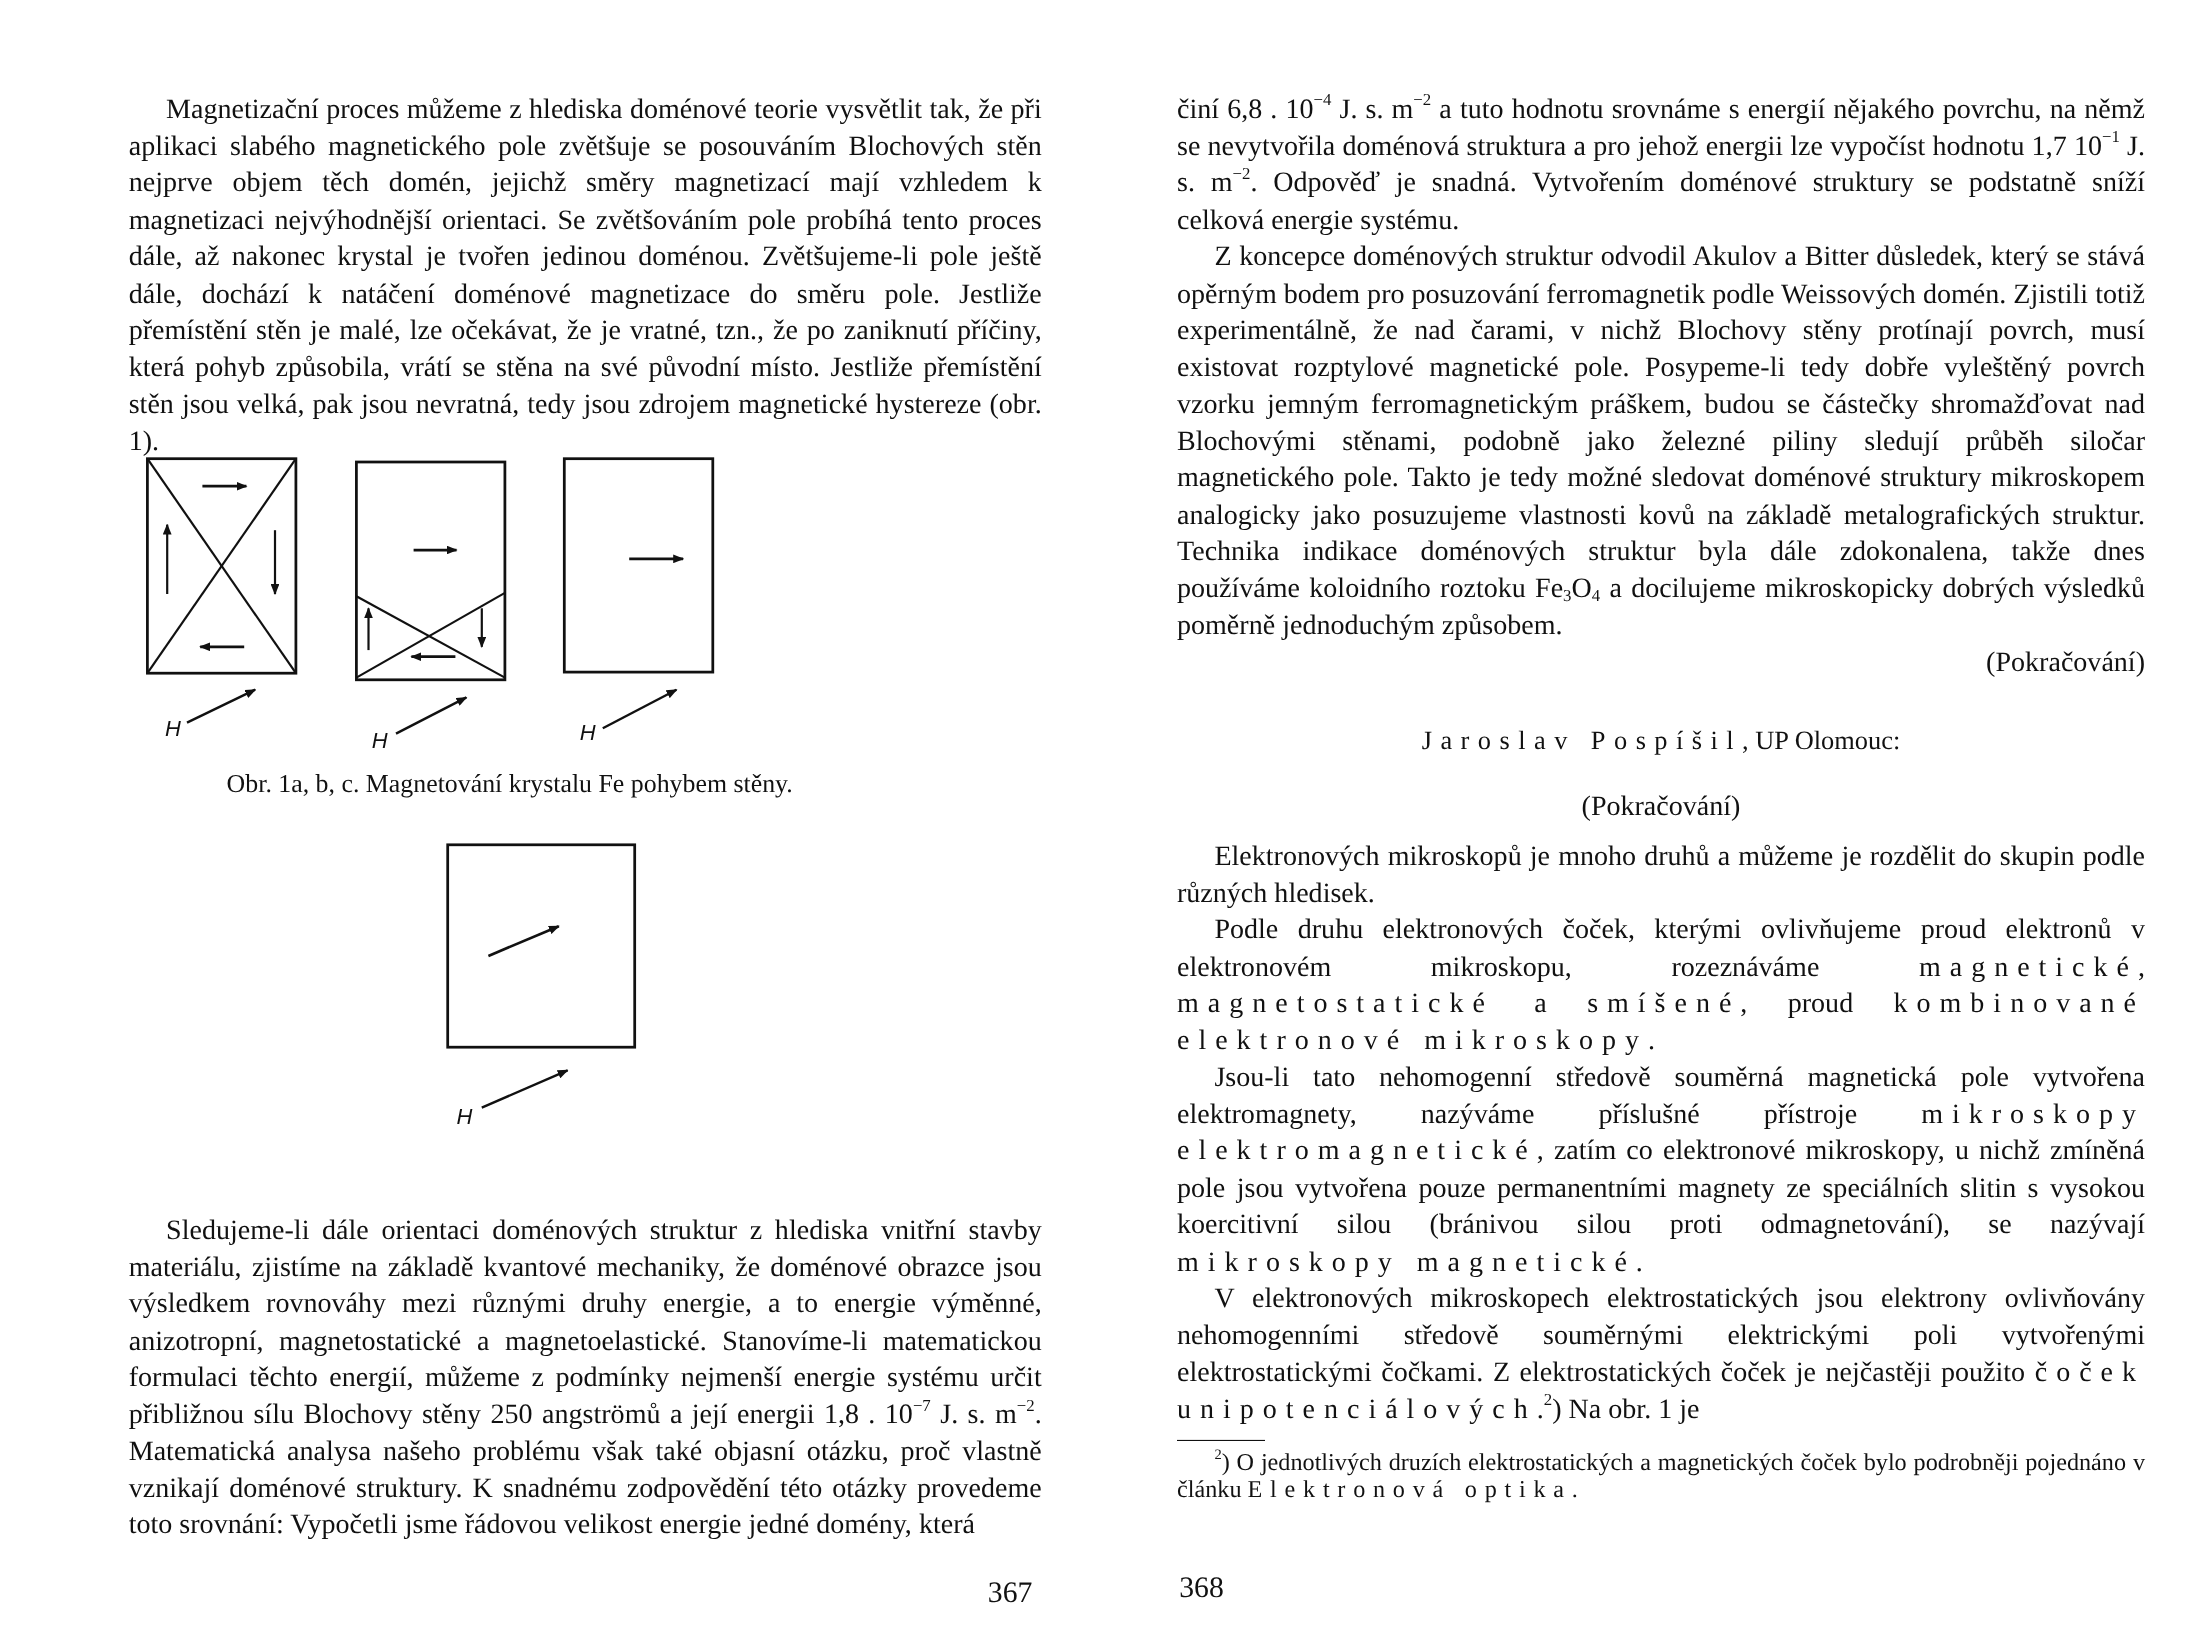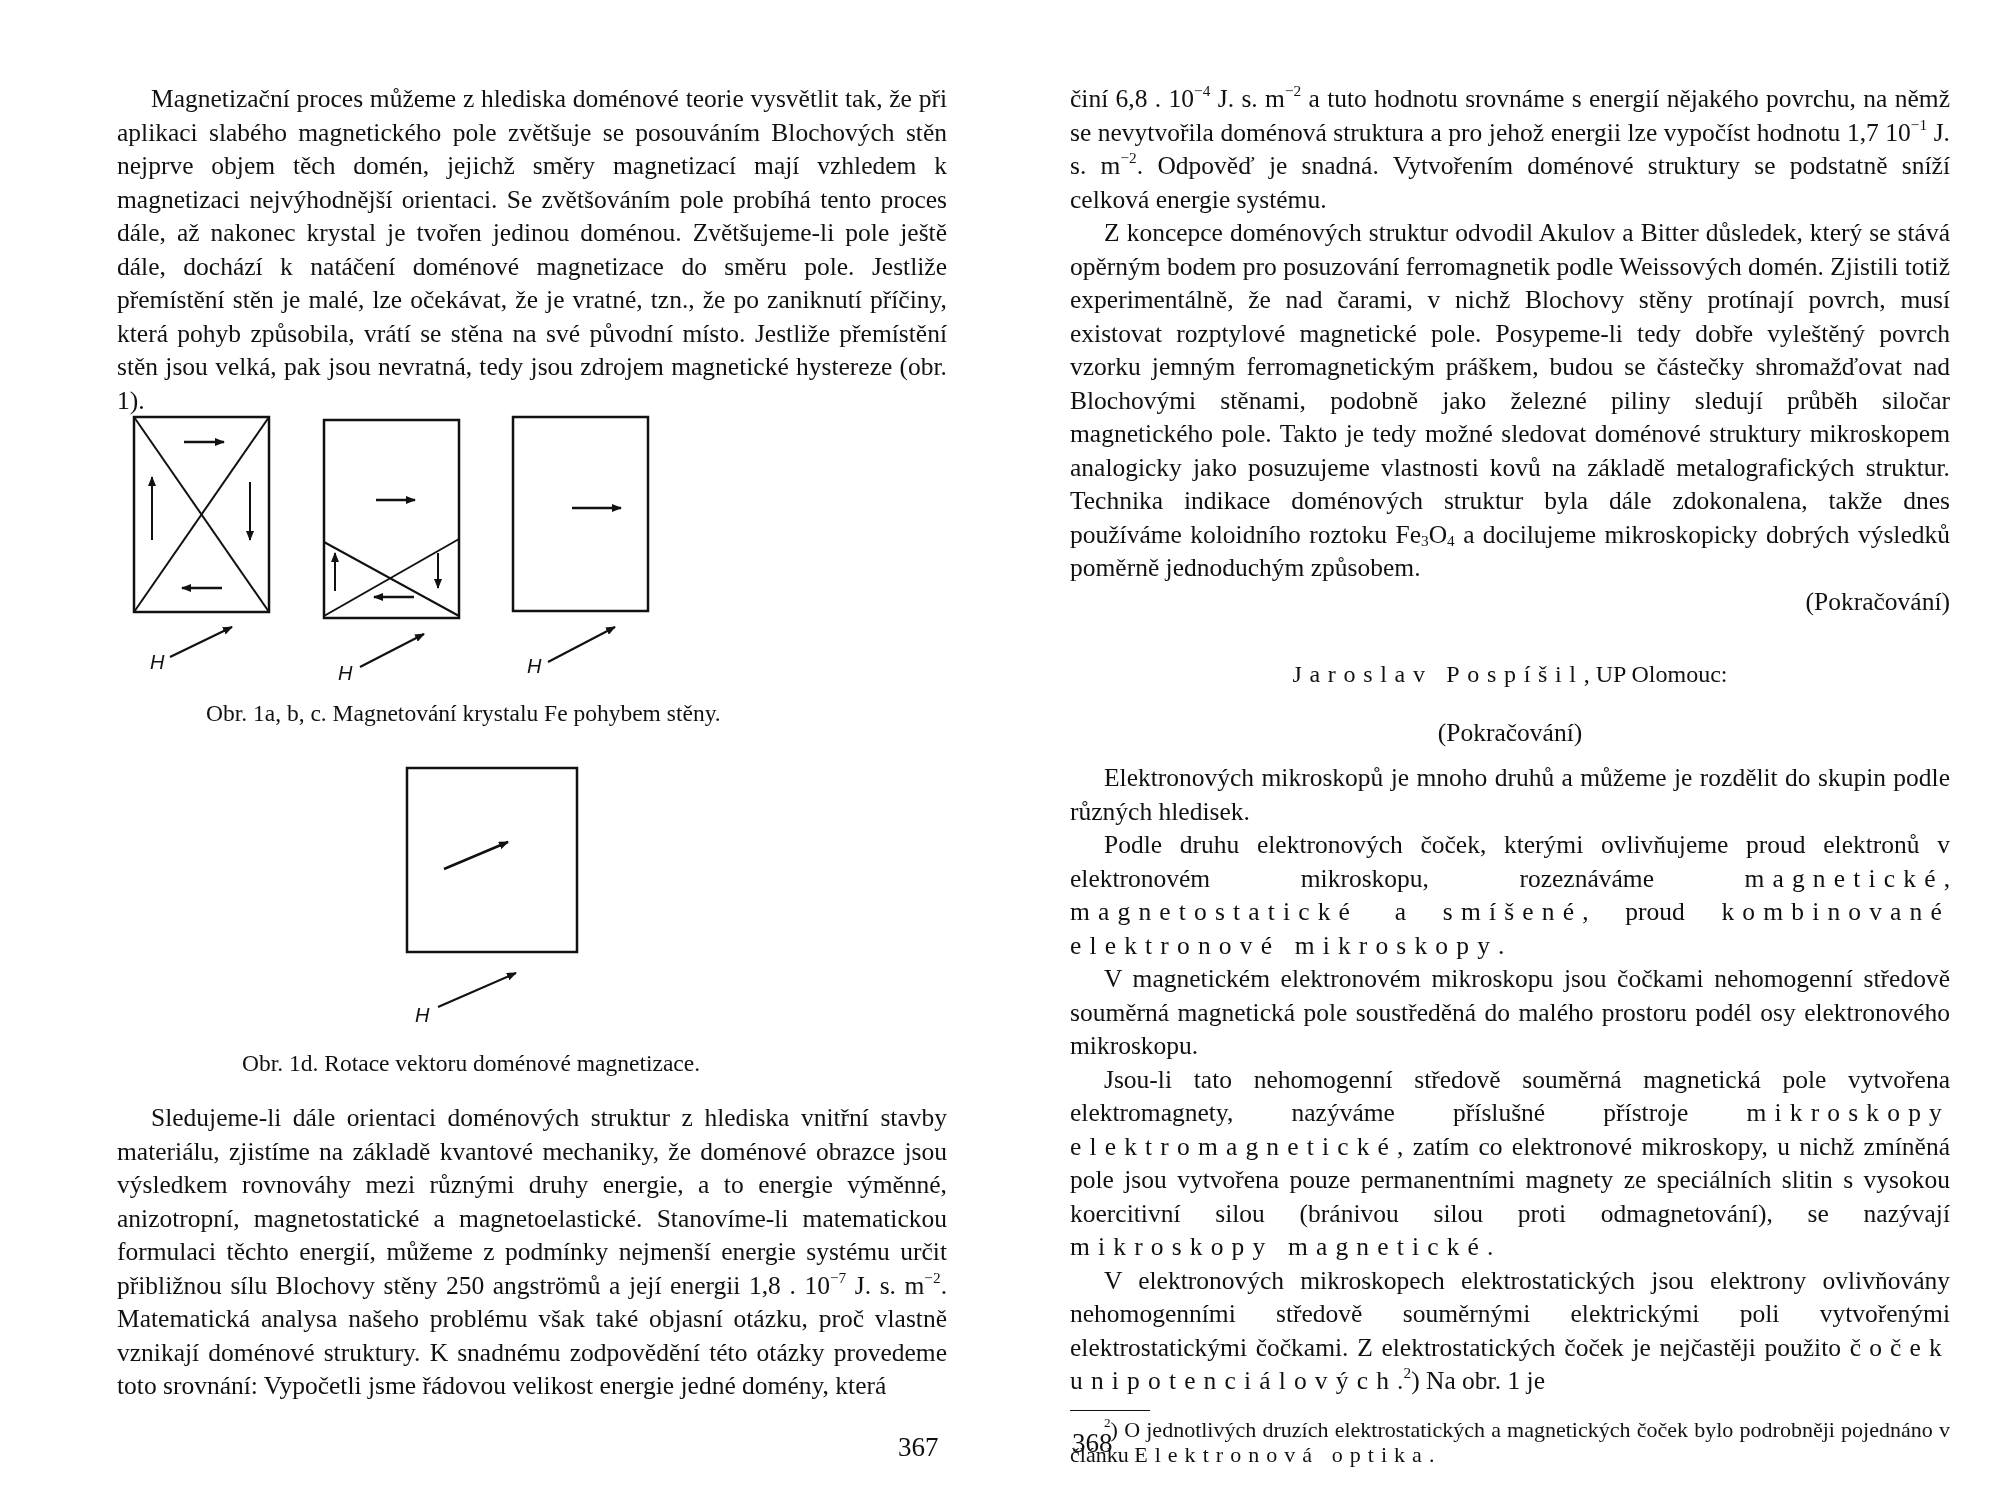--- a/index.html
+++ b/index.html
@@ -88,21 +88,20 @@
       <marker id="ah4" markerWidth="10" markerHeight="8" refX="9" refY="4" orient="auto" markerUnits="userSpaceOnUse">
         <path d="M0,0 L10,4 L0,8 Z" fill="#111"></path>
       </marker>
     </defs>
     <rect x="27" y="8" width="170" height="184" fill="none" stroke="#111" stroke-width="2.5"></rect>
     <line x1="64" y1="109" x2="128" y2="82" stroke="#111" stroke-width="2.5" marker-end="url(#ah4)"></line>
     <line x1="58" y1="247" x2="136" y2="213" stroke="#111" stroke-width="2.2" marker-end="url(#ah4)"></line>
     <text x="35" y="262" font-family="Liberation Sans, sans-serif" font-style="italic" font-size="20" fill="#111">H</text>
   </svg>
 
-  <div class="figcap" style="left:242px;top:1050px;">Obr. 1d. Rotace vektoru doménové magnetizace.</div>
 
   <div class="col" style="top:1101px;left:117px;width:830px;">
     <p class="para"><span>Sledujeme-li dále orientaci doménových struktur z hlediska vnitřní stavby materiálu, zjistíme na základě kvantové mechaniky, že doménové obrazce jsou výsledkem rovnováhy mezi různými druhy energie, a to energie výměnné, anizotropní, magnetostatické a magnetoelastické. Stanovíme-li matematickou formulaci těchto energií, můžeme z podmínky nejmenší energie systému určit přibližnou sílu Blochovy stěny 250 angströmů a její energii 1,8 . 10</span><sup>−7</sup><span> J. s. m</span><sup>−2</sup><span>. Matematická analysa našeho problému však také objasní otázku, proč vlastně vznikají doménové struktury. K snadnému zodpovědění této otázky provedeme toto srovnání: Vypočetli jsme řádovou velikost energie jedné domény, která</span></p>
   </div>
 
   <div class="page-num" style="left:898px;">367</div>
 </div>
 
 <div class="page" id="right-page">
   <div class="col" id="right-col" style="top:82px;">
@@ -112,21 +111,20 @@
 
     <div style="height:40px;"></div>
     <p class="author"><span class="spaced">Jaroslav Pospíšil</span><span>, UP Olomouc:</span></p>
     <div style="height:12px;"></div>
     <div style="height:12px;"></div>
     <p class="para center">(Pokračování)</p>
     <div style="height:12px;"></div>
 
     <p class="para">Elektronových mikroskopů je mnoho druhů a můžeme je rozdělit do skupin podle různých hledisek.</p>
     <p class="para"><span>Podle druhu elektronových čoček, kterými ovlivňujeme proud elektronů v elektronovém mikroskopu, rozeznáváme </span><span class="spaced">magnetické</span><span>, </span><span class="spaced">magnetostatické</span><span> a </span><span class="spaced">smíšené</span><span>, proud </span><span class="spaced">kombinované elektronové mikroskopy</span><span>.</span></p>
-    <p class="para">V magnetickém elektronovém mikroskopu jsou čočkami nehomogenní středově souměrná magnetická pole soustředěná do malého prostoru podél osy elektronového mikroskopu.</p>
     <p class="para"><span>Jsou-li tato nehomogenní středově souměrná magnetická pole vytvořena elektromagnety, nazýváme příslušné přístroje </span><span class="spaced">mikroskopy elektromagnetické</span><span>, zatím co elektronové mikroskopy, u nichž zmíněná pole jsou vytvořena pouze permanentními magnety ze speciálních slitin s vysokou koercitivní silou (bránivou silou proti odmagnetování), se nazývají </span><span class="spaced">mikroskopy magnetické</span><span>.</span></p>
     <p class="para"><span>V elektronových mikroskopech elektrostatických jsou elektrony ovlivňovány nehomogenními středově souměrnými elektrickými poli vytvořenými elektrostatickými čočkami. Z elektrostatických čoček je nejčastěji použito </span><span class="spaced">čoček unipotenciálových</span><span>.</span><sup>2</sup><span>) Na obr. 1 je</span></p>
 
     <div class="footnote-rule"></div>
     <p class="footnote"><sup>2</sup><span>) O jednotlivých druzích elektrostatických a magnetických čoček bylo podrobněji pojednáno v článku </span><span class="spaced">Elektronová optika</span><span>.</span></p>
   </div>
 
   <div class="page-num" style="left:68px;top:1428px;">368</div>
 </div>
 

